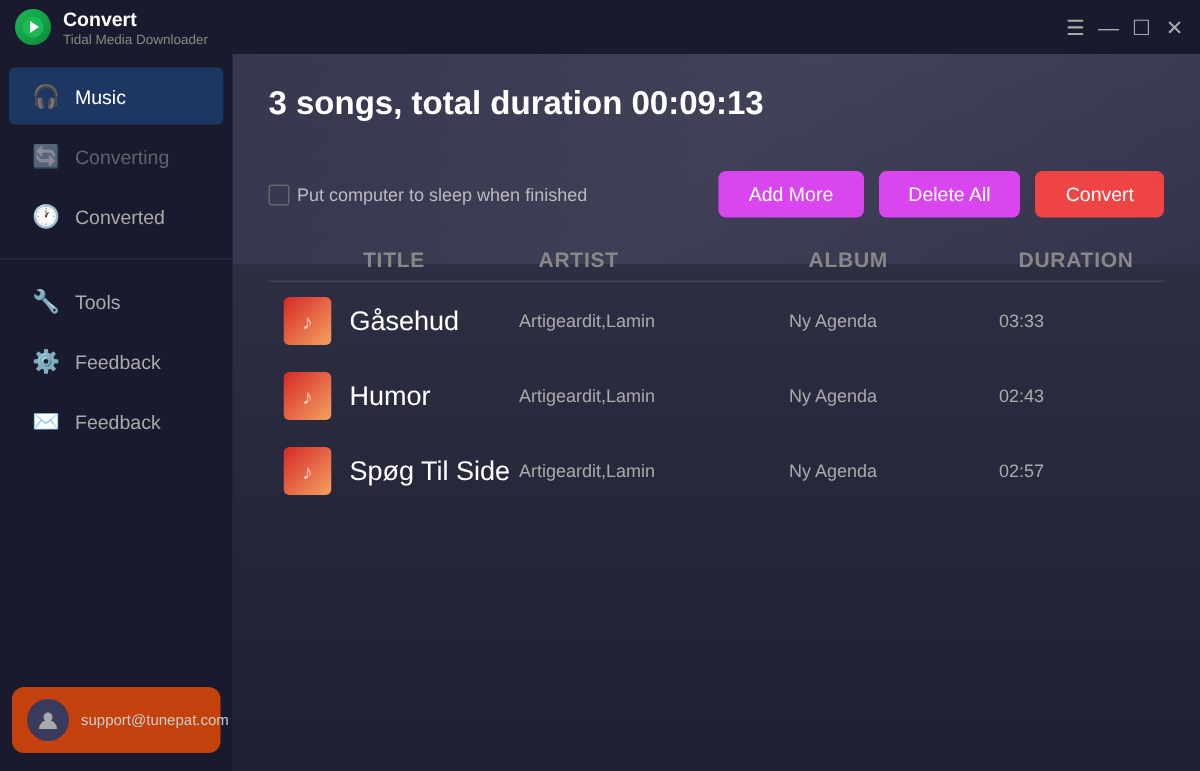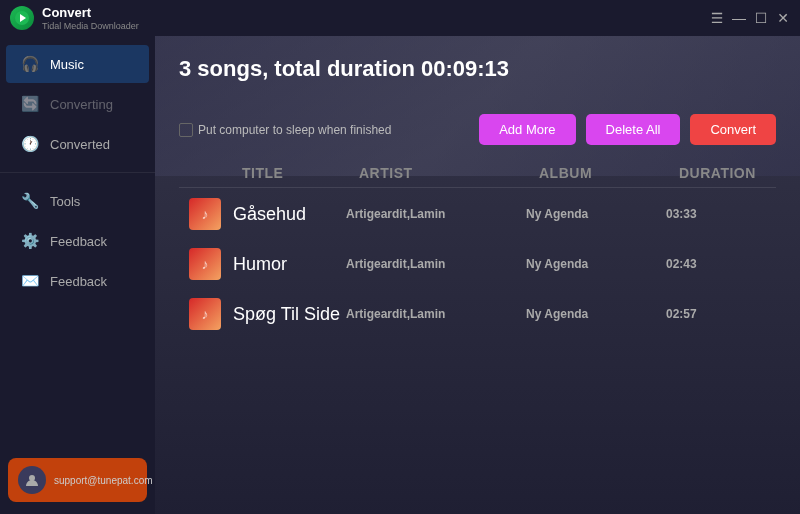--- a/index.html
+++ b/index.html
@@ -274,21 +274,20 @@
       font-size: 14px;
     }
     .song-title {
       color: #fff;
       font-size: 18px;
       padding-left: 4px;
     }
     .song-artist, .song-album, .song-duration {
       color: #aaa;
       font-size: 12px;
-      font-weight: bold;
     }
   </style>
 </head>
 <body>
 
 <div class="title-bar">
   <div class="title-bar-left">
     <div class="app-logo">
       <svg width="16" height="16" viewBox="0 0 16 16">
         <circle cx="8" cy="8" r="7" fill="#1db954"></circle>

